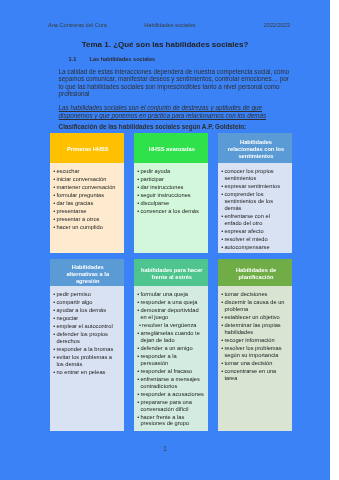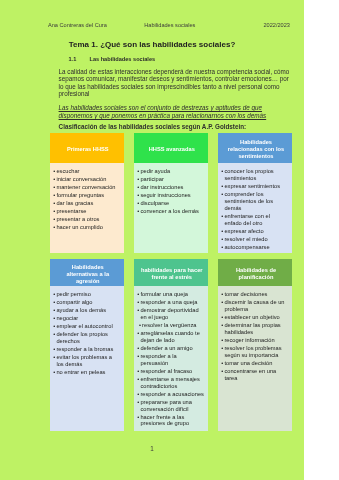--- a/index.html
+++ b/index.html
@@ -8,21 +8,21 @@
     padding: 0;
     width: 339px;
     height: 480px;
     background: #ffffff;
     overflow: hidden;
   }
   body {
     font-family: "Liberation Sans", sans-serif;
     color: #2a2a2a;
   }
-  .page { position: relative; width: 304px; height: 480px; background:#bef264; }
+  .page { position: relative; width: 330px; height: 480px; background:#3b82f6; }
 
   
   .runhead { position:absolute; left:48px; top:21.9px; width:244px; height:8px;
              font-size:5.6px; line-height:6px; color:#3b3b3b; }
   .runhead .rh { position:absolute; top:0; white-space:nowrap; }
   .rh-author  { left:0; }
   .rh-subject { left:96.3px; }
   .rh-year    { left:215.5px; }
 
   .doc-title { position:absolute; left:0; right:0; top:39.8px; text-align:center;

